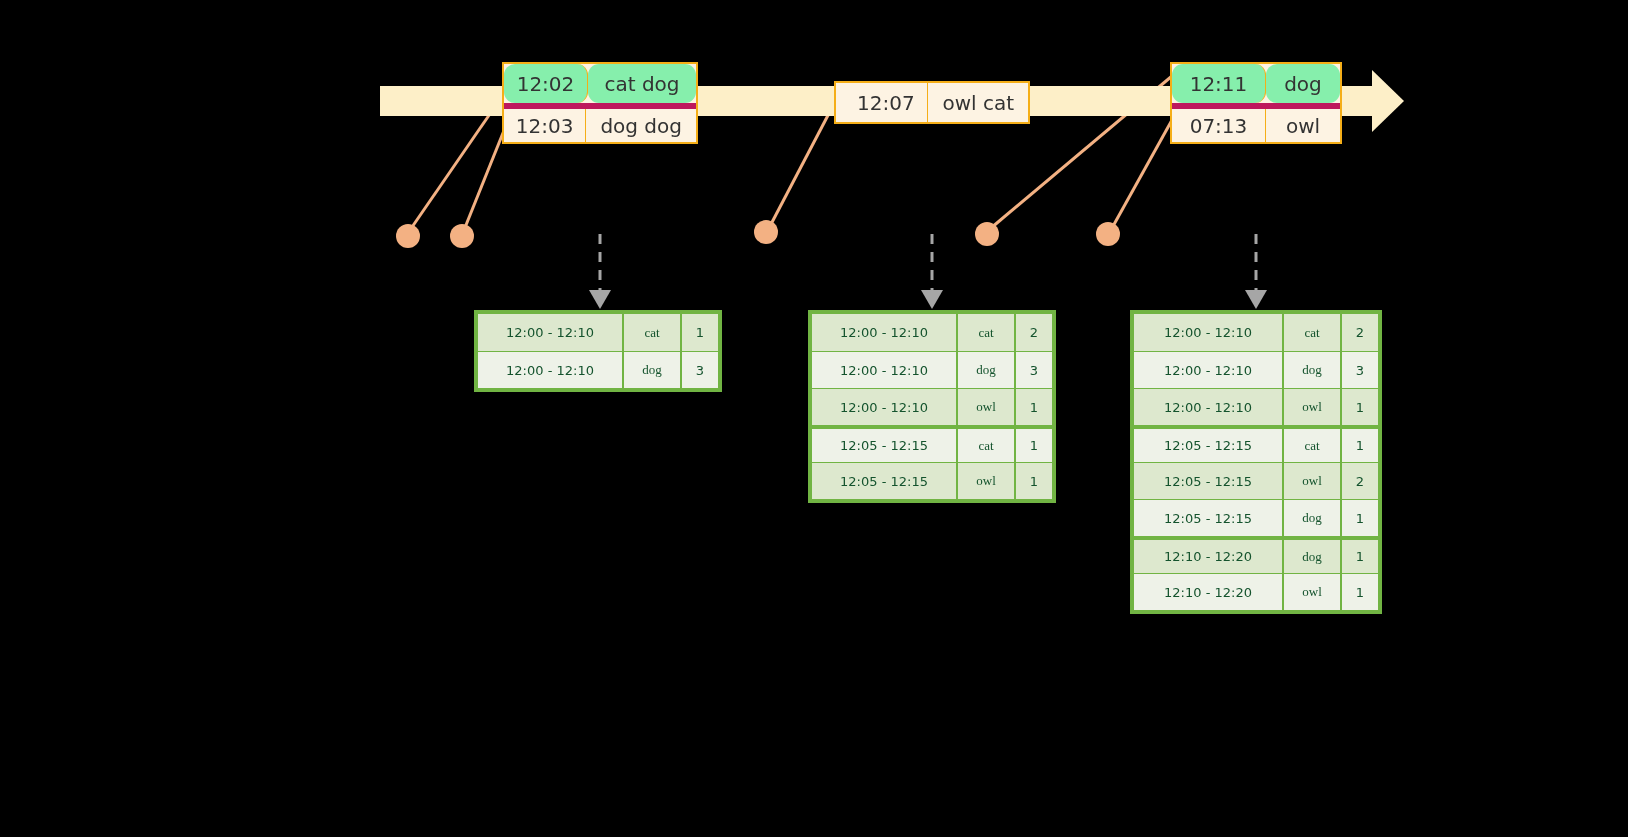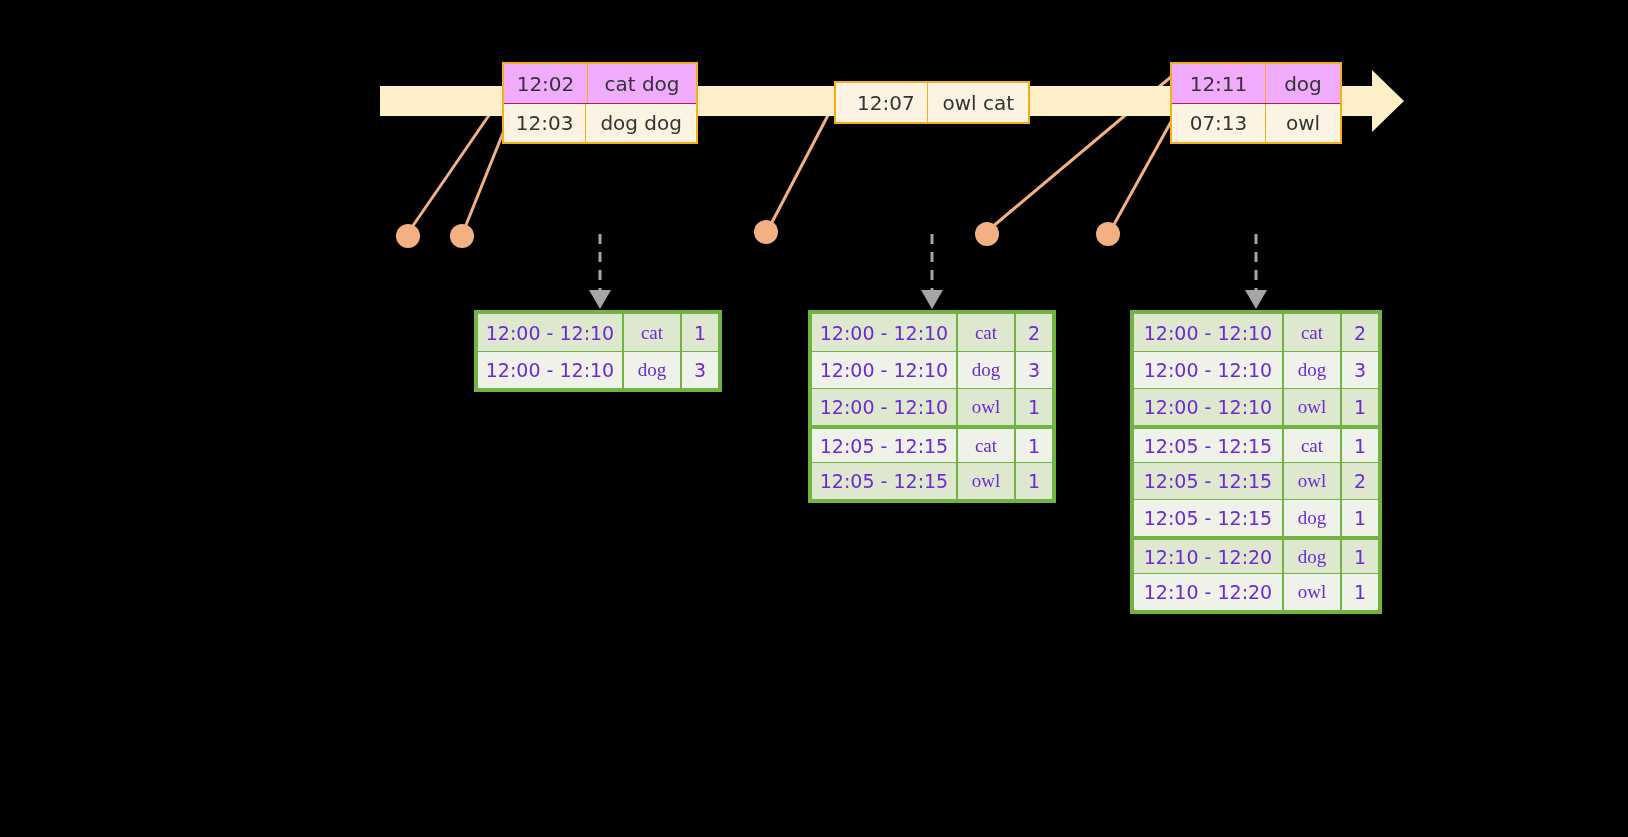--- a/index.html
+++ b/index.html
@@ -42,24 +42,24 @@
     background: #fdf3e3;
     display: flex;
     flex-direction: column;
   }
   .event-row {
     display: flex;
     flex-direction: row;
     height: 39px;
   }
   .event-row + .event-row {
-    border-top: 1px solid #be185d;
+    border-top: 6px solid #be185d;
   }
   .event-row.shade .event-time,
-  .event-row.shade .event-words { background: #f0abfc; }
+  .event-row.shade .event-words { background: #86efac; border-radius: 11px; }
   .event-time {
     width: 84px;
     border-right: 1px solid #f5ae18;
     display: flex; align-items: center; justify-content: center;
     font-size: 20px; color: #333333;
     background: #fdf3e3;
   }
   .event-words {
     flex: 1;
     display: flex; align-items: center; justify-content: center;
@@ -94,21 +94,21 @@
     background: #ffffff;
   }
   .res-row {
     display: flex; flex-direction: row;
     height: 37px;
   }
   .res-row + .res-row { border-top: 1px solid #71b443; }
   .res-row.grp-end + .res-row { border-top: 4px solid #71b443; }
   .res-cell {
     display: flex; align-items: center; justify-content: center;
-    font-size: 19px; color: #6d28d9;
+    font-size: 13px; color: #14532d;
     white-space: nowrap;
   }
   .res-window { width: 146px; border-right: 2px solid #71b443; }
   .res-word   { width: 58px;  border-right: 2px solid #71b443; font-family: Liberation Serif, serif; }
   .res-count  { width: 36px; }
   .res-row.even .res-cell { background: #dde8ce; }
   .res-row.odd  .res-cell { background: #eef2e8; }
 
   #result-table-1 { left: 474px; top: 310px; }
   #result-table-2 { left: 808px; top: 310px; }

